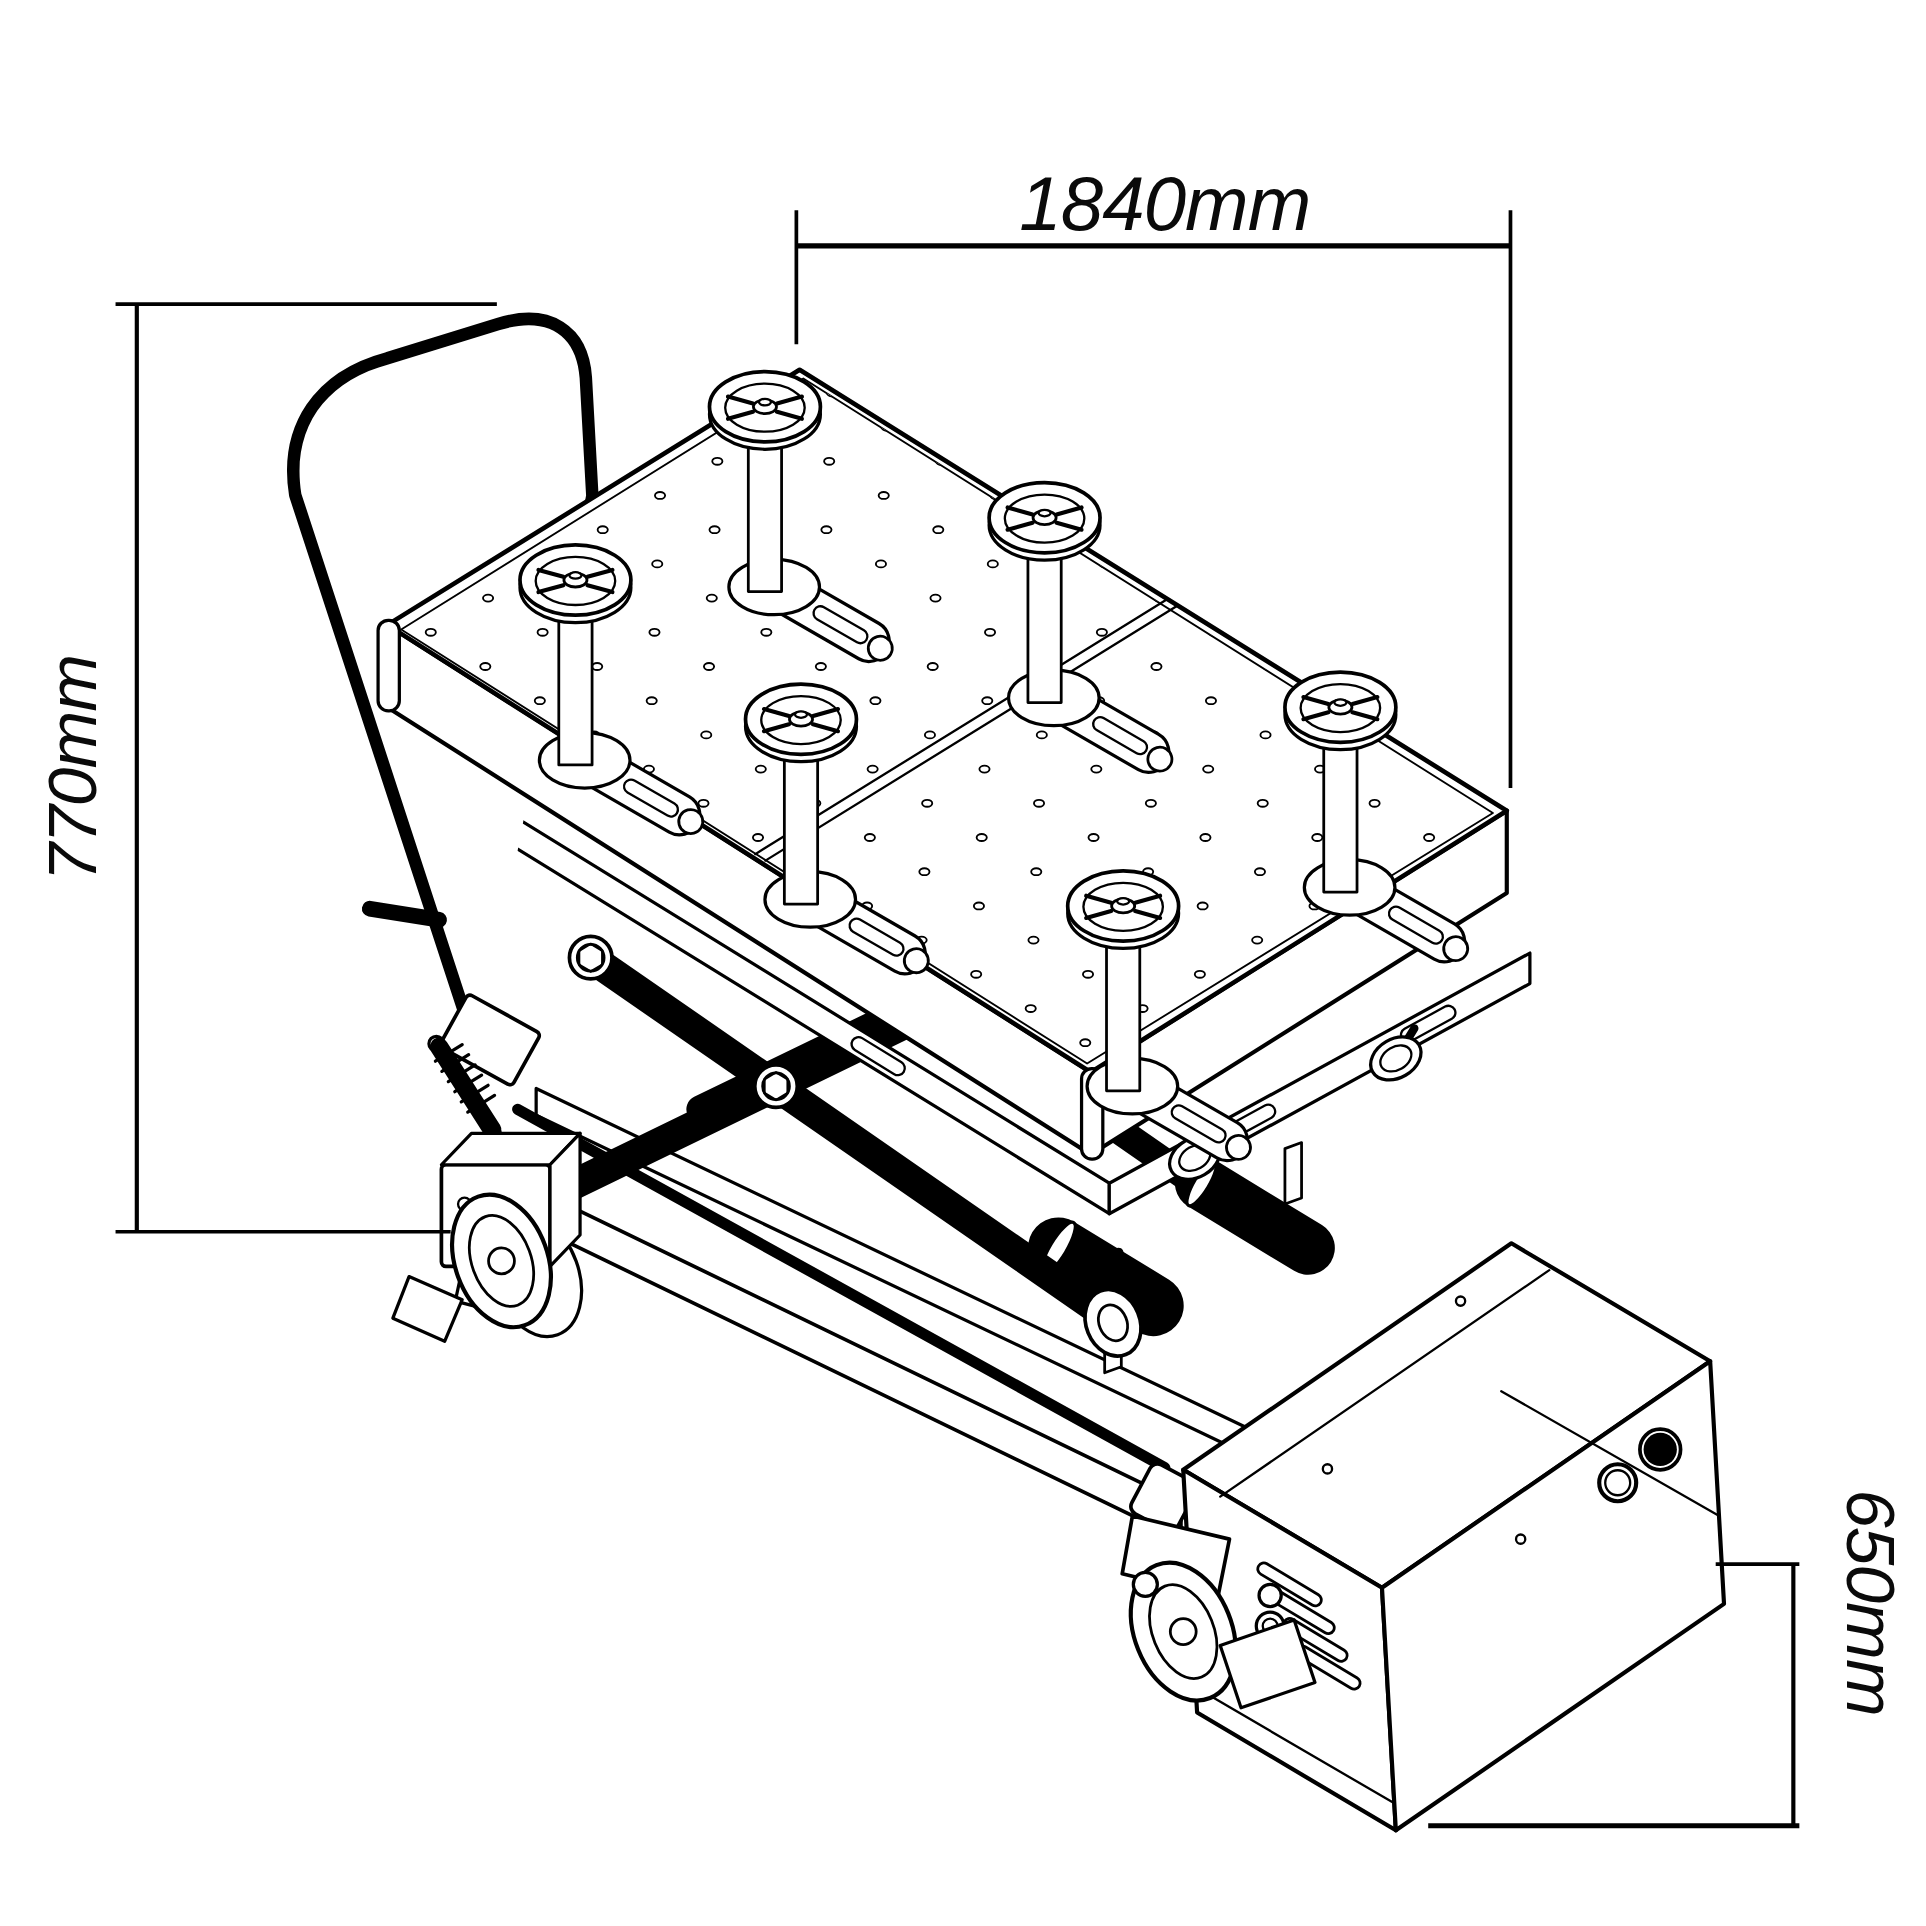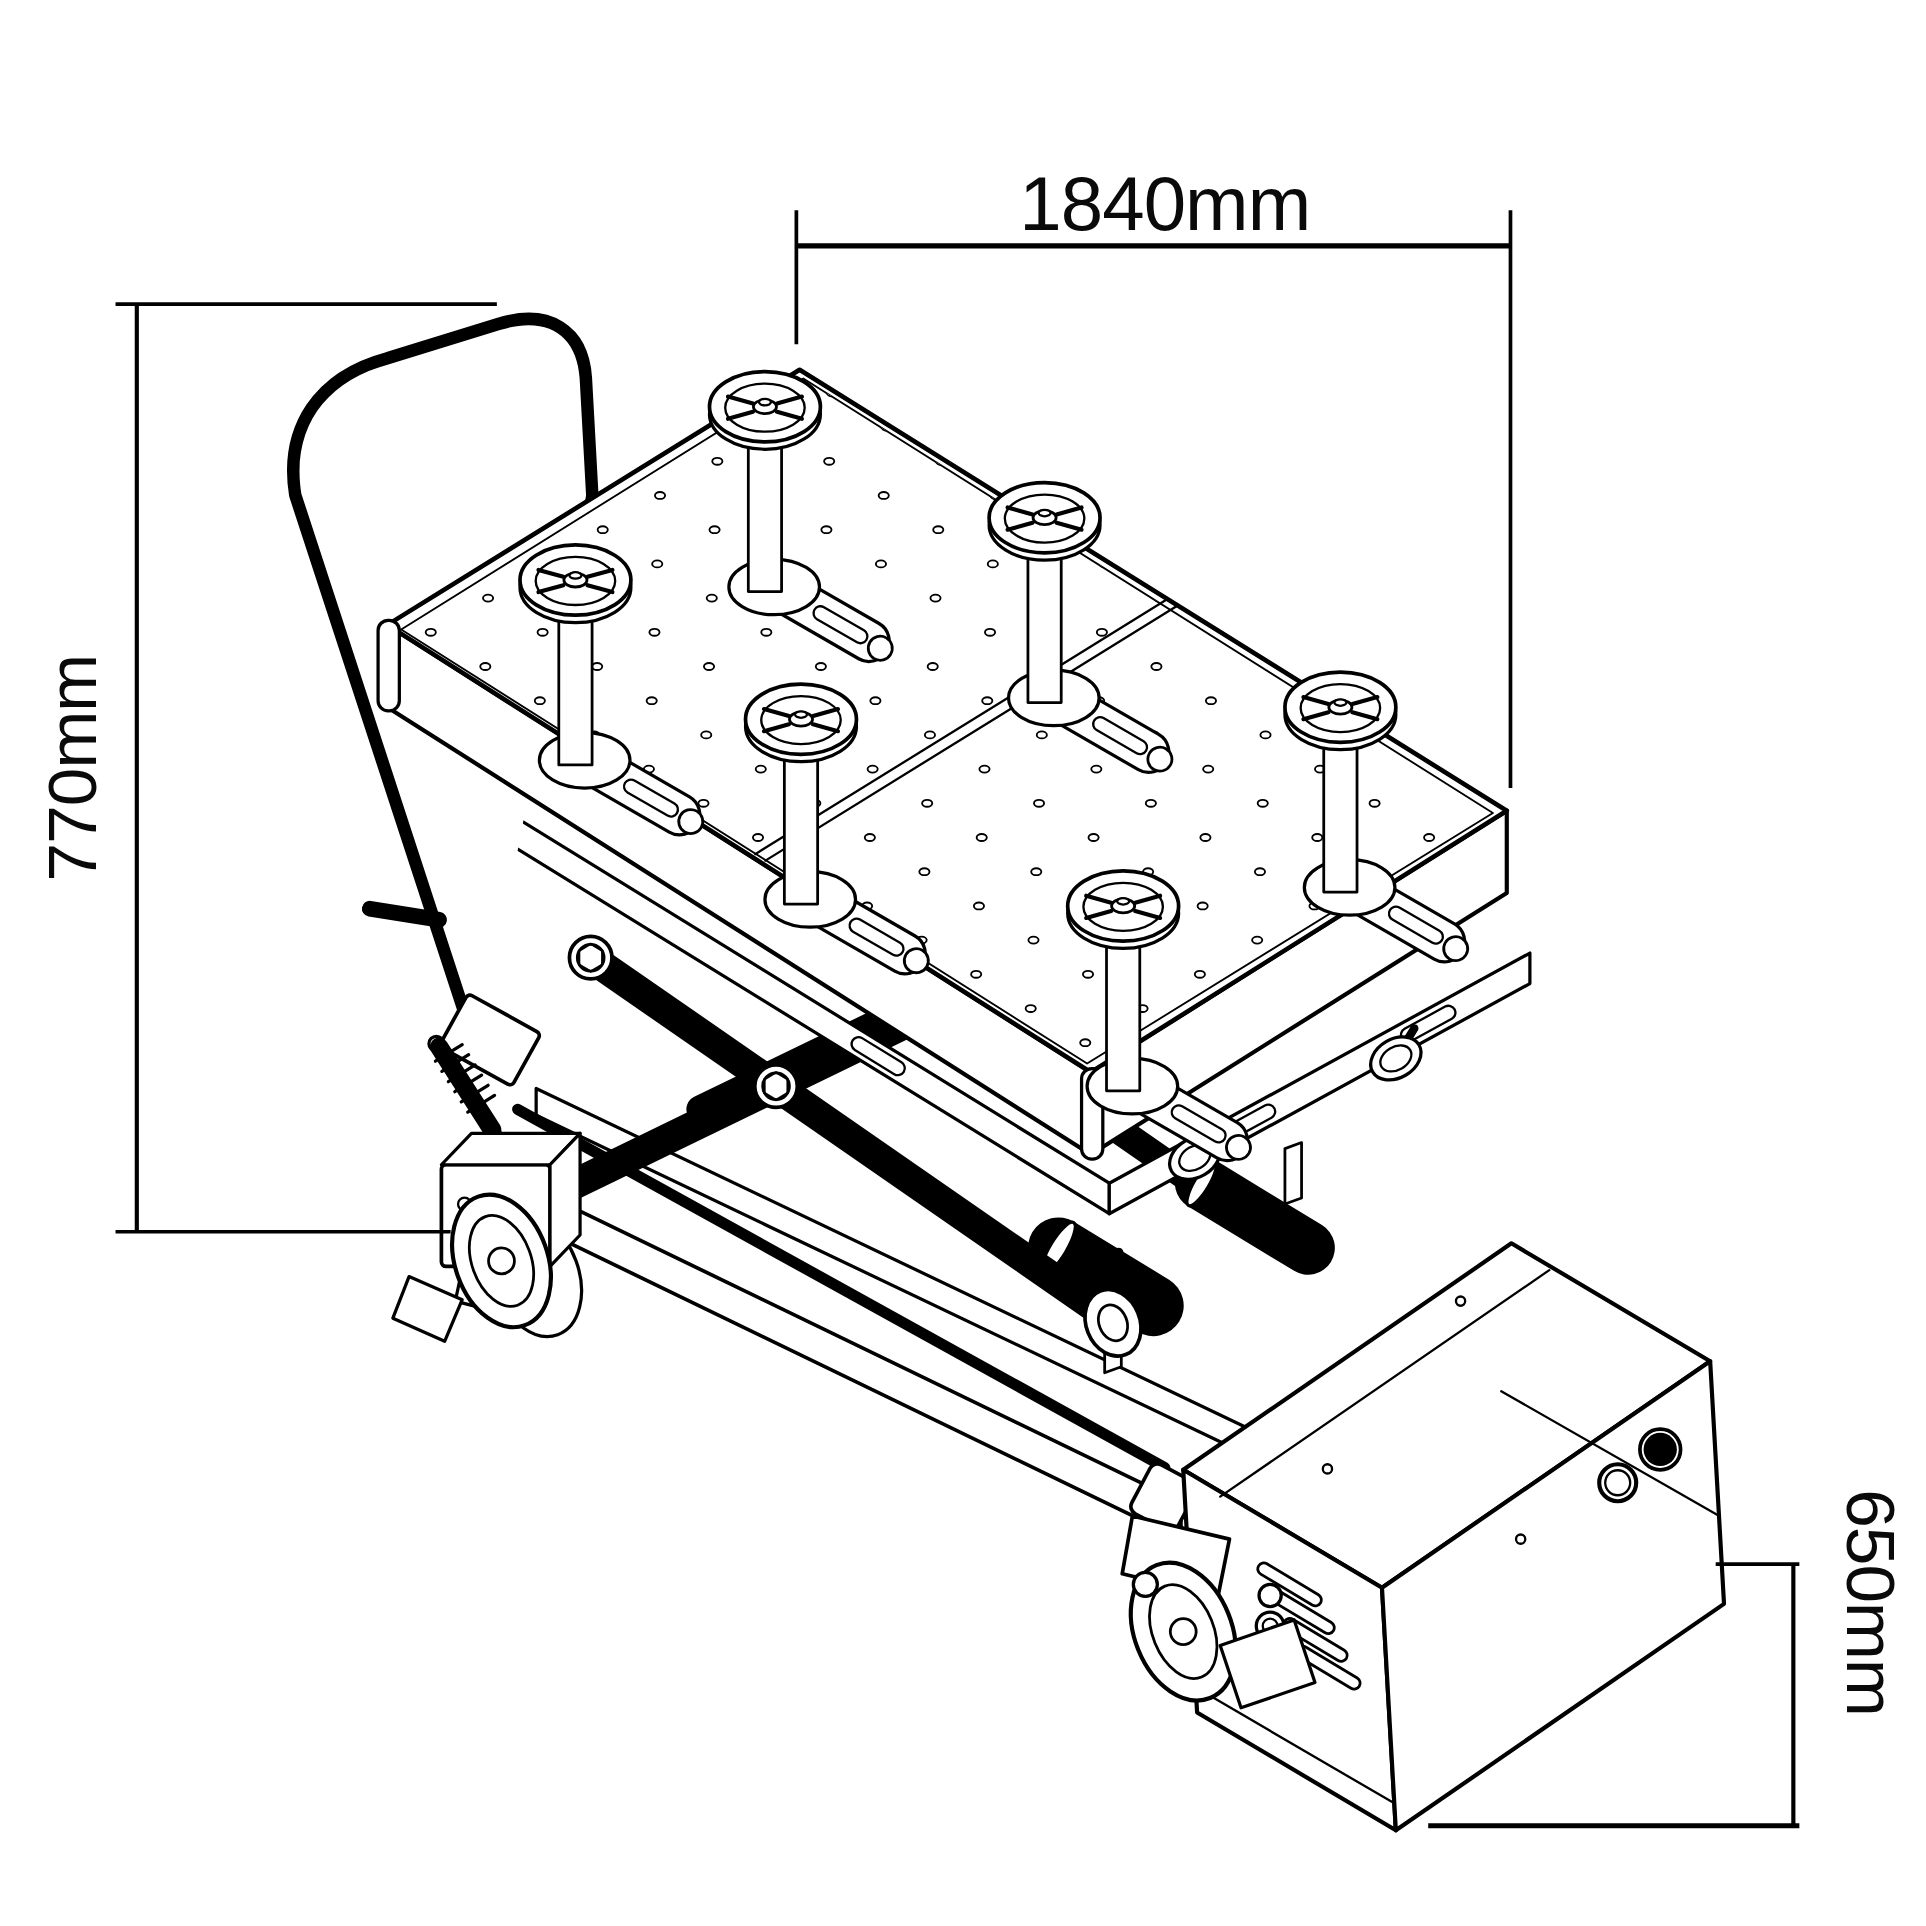--- a/index.html
+++ b/index.html
@@ -1,16 +1,16 @@
 <!DOCTYPE html>
 <html style="font-size:7.4px"><head>
 <meta charset="utf-8">
 <style>
   html,body{margin:0;padding:0;background:#fff;width:100%;height:100%;}
-  .stage{width:100vw;height:100vh;max-width:1926px;margin:0 auto;background:#404040;}
+  .stage{width:100vw;height:100vh;max-width:1926px;margin:0 auto;background:#404040;font-style:italic;}
   svg{display:block;width:100%;height:100%;background:#fff;}
   .s{fill:none;stroke:#000;stroke-linecap:round;stroke-linejoin:round;}
   .w{fill:#fff;stroke:#000;stroke-linecap:round;stroke-linejoin:round;}
   .k{fill:#000;stroke:none;}
   .wh{fill:#fff;stroke:none;stroke-linecap:round;stroke-linejoin:round;}
   .dim{fill:none;stroke:#000;stroke-linecap:butt;}
   text{font-family:"Liberation Sans","DejaVu Sans",sans-serif;fill:#0a0a0a;letter-spacing:-2px;}
   [data-name="tabletop-holes"] ellipse{fill:#fff;stroke:#000;stroke-width:4;}
 </style>
 </head>

